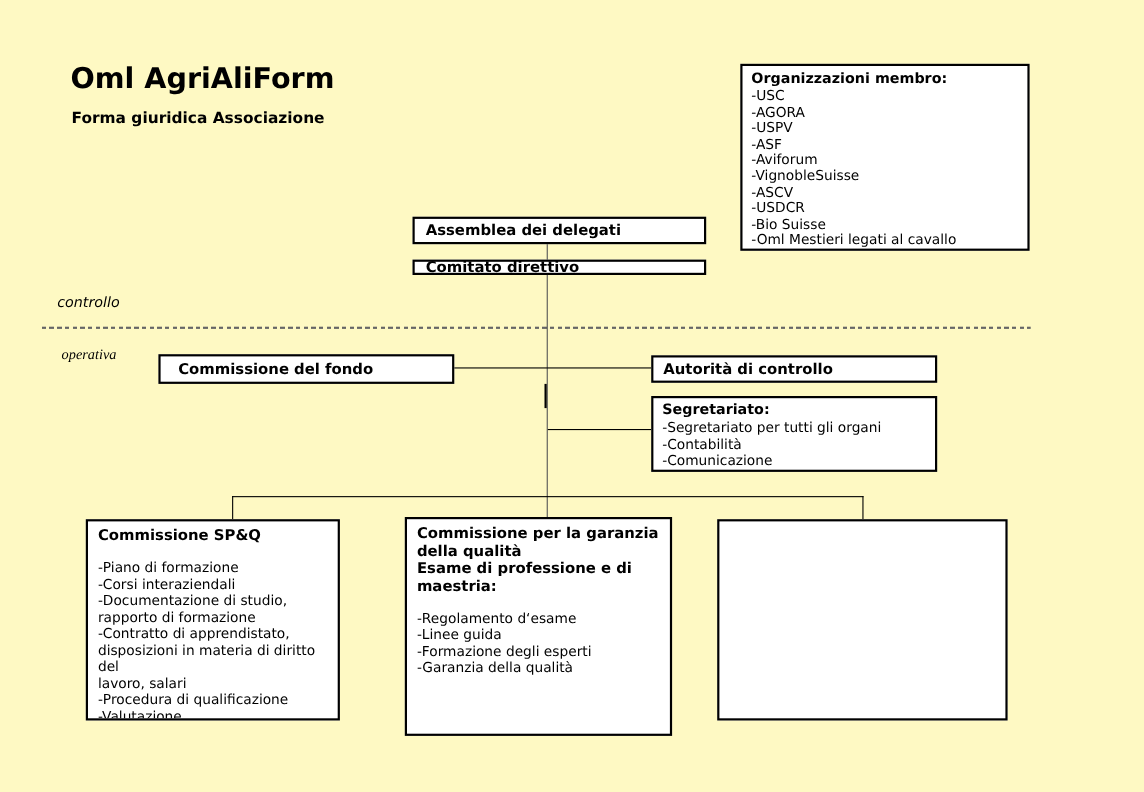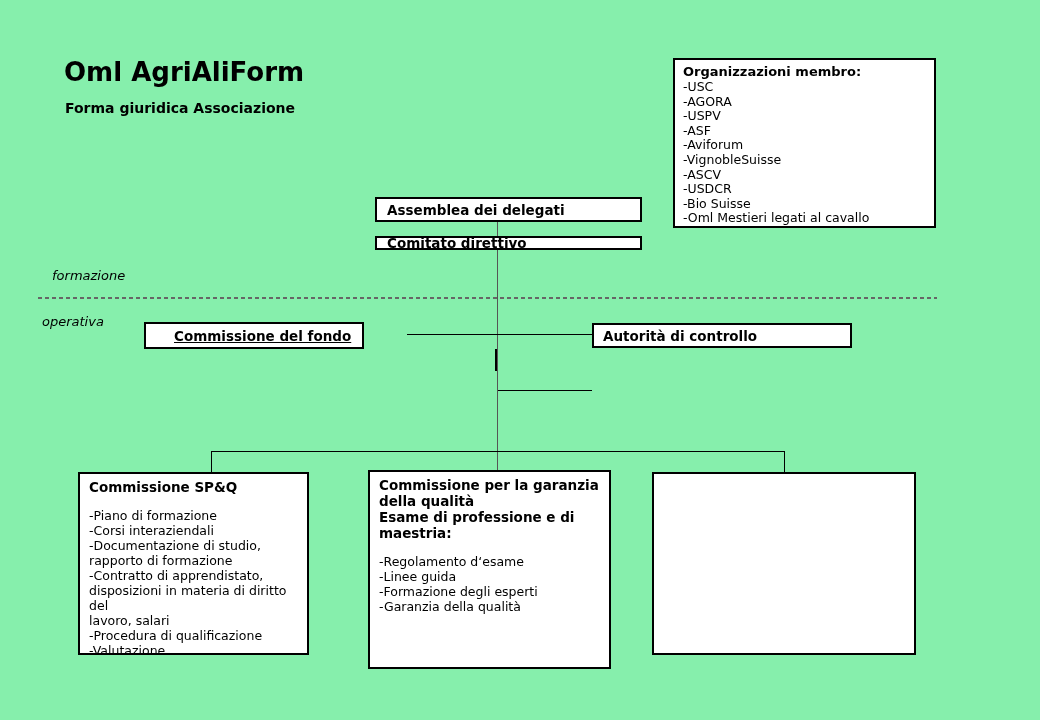--- a/index.html
+++ b/index.html
@@ -1,17 +1,17 @@
 <!DOCTYPE html>
 <html><head>
 <meta charset="utf-8">
 <style>
   html,body{margin:0;padding:0;background:#fff;}
   #canvas{
-    position:relative;width:1040px;height:720px;background:#86efac;overflow:hidden;
+    position:relative;width:1040px;height:720px;background:#fef9c3;overflow:hidden;
     font-family:"DejaVu Sans","Liberation Sans",sans-serif;color:#000;
   }
   
   .node{
     position:absolute;background:#fff;border:2px solid #000;box-sizing:border-box;z-index:2;
   }
   .node .heading{font-weight:bold;font-size:13.5px;line-height:16px;white-space:pre-line;}
   .node .body{font-size:12.5px;line-height:15px;white-space:pre-line;}
   .bar{ 
     display:flex;align-items:center;font-weight:bold;font-size:13.5px;
@@ -29,23 +29,23 @@
   .pad{padding:3px 8px;}
 </style>
 </head>
 <body>
 
 <div id="canvas">
 
   <div id="main-title">Oml AgriAliForm</div>
   <div id="sub-title">Forma giuridica Associazione</div>
 
-  <div class="zone-label" style="left:52px;top:268px;">formazione</div>
+  <div class="zone-label" style="left:52px;top:268px;">controllo</div>
   <div class="dashed" style="left:38px;top:297px;width:899px;"></div>
-  <div class="zone-label" style="left:42px;top:314px;">operativa</div>
+  <div class="zone-label" style="left:56px;top:314px;font-family:Liberation Serif, serif;">operativa</div>
 
   <div class="line gray" style="left:497px;top:221px;width:1px;height:249px;"></div>
   <div class="line" style="left:407px;top:334px;width:185px;height:1px;"></div>
   <div class="line" style="left:495px;top:349px;width:2px;height:22px;"></div>
   <div class="line" style="left:498px;top:390px;width:94px;height:1px;"></div>
   <div class="line" style="left:211px;top:451px;width:574px;height:1px;"></div>
   <div class="line" style="left:211px;top:451px;width:1px;height:21px;"></div>
   <div class="line" style="left:784px;top:451px;width:1px;height:21px;"></div>
 
   <div class="node bar" style="left:375px;top:197px;width:267px;height:25px;padding-left:10px;">
@@ -62,27 +62,33 @@
 -VignobleSuisse
 -ASCV
 -USDCR
 -Bio Suisse
 -Oml Mestieri legati al cavallo</div>
   </div>
   <div class="node bar" style="left:375px;top:236px;width:267px;height:14px;padding-left:10px;">
     <span>Comitato direttivo</span>
   </div>
 
-  <div class="node bar" style="left:144px;top:322px;width:220px;height:27px;padding-left:28px;text-decoration:underline;">
+  <div class="node bar" style="left:144px;top:322px;width:269px;height:27px;padding-left:16px;">
     <span>Commissione del fondo</span>
   </div>
   <div class="node bar" style="left:592px;top:323px;width:260px;height:25px;padding-left:9px;">
     <span>Autorità di controllo</span>
   </div>
 
+  <div class="node pad" style="left:592px;top:360px;width:260px;height:69px;">
+    <div class="heading" style="font-size:13px;line-height:16px;">Segretariato:</div>
+    <div class="body">-Segretariato per tutti gli organi
+-Contabilità
+-Comunicazione</div>
+  </div>
 
   <div class="node" style="left:78px;top:472px;width:231px;height:183px;padding:5px 9px;overflow:hidden;">
     <div class="heading">Commissione SP&amp;Q</div>
     <div class="body" style="margin-top:13px;">-Piano di formazione
 -Corsi interaziendali
 -Documentazione di studio,
 rapporto di formazione
 -Contratto di apprendistato,
 disposizioni in materia di diritto del
 lavoro, salari

